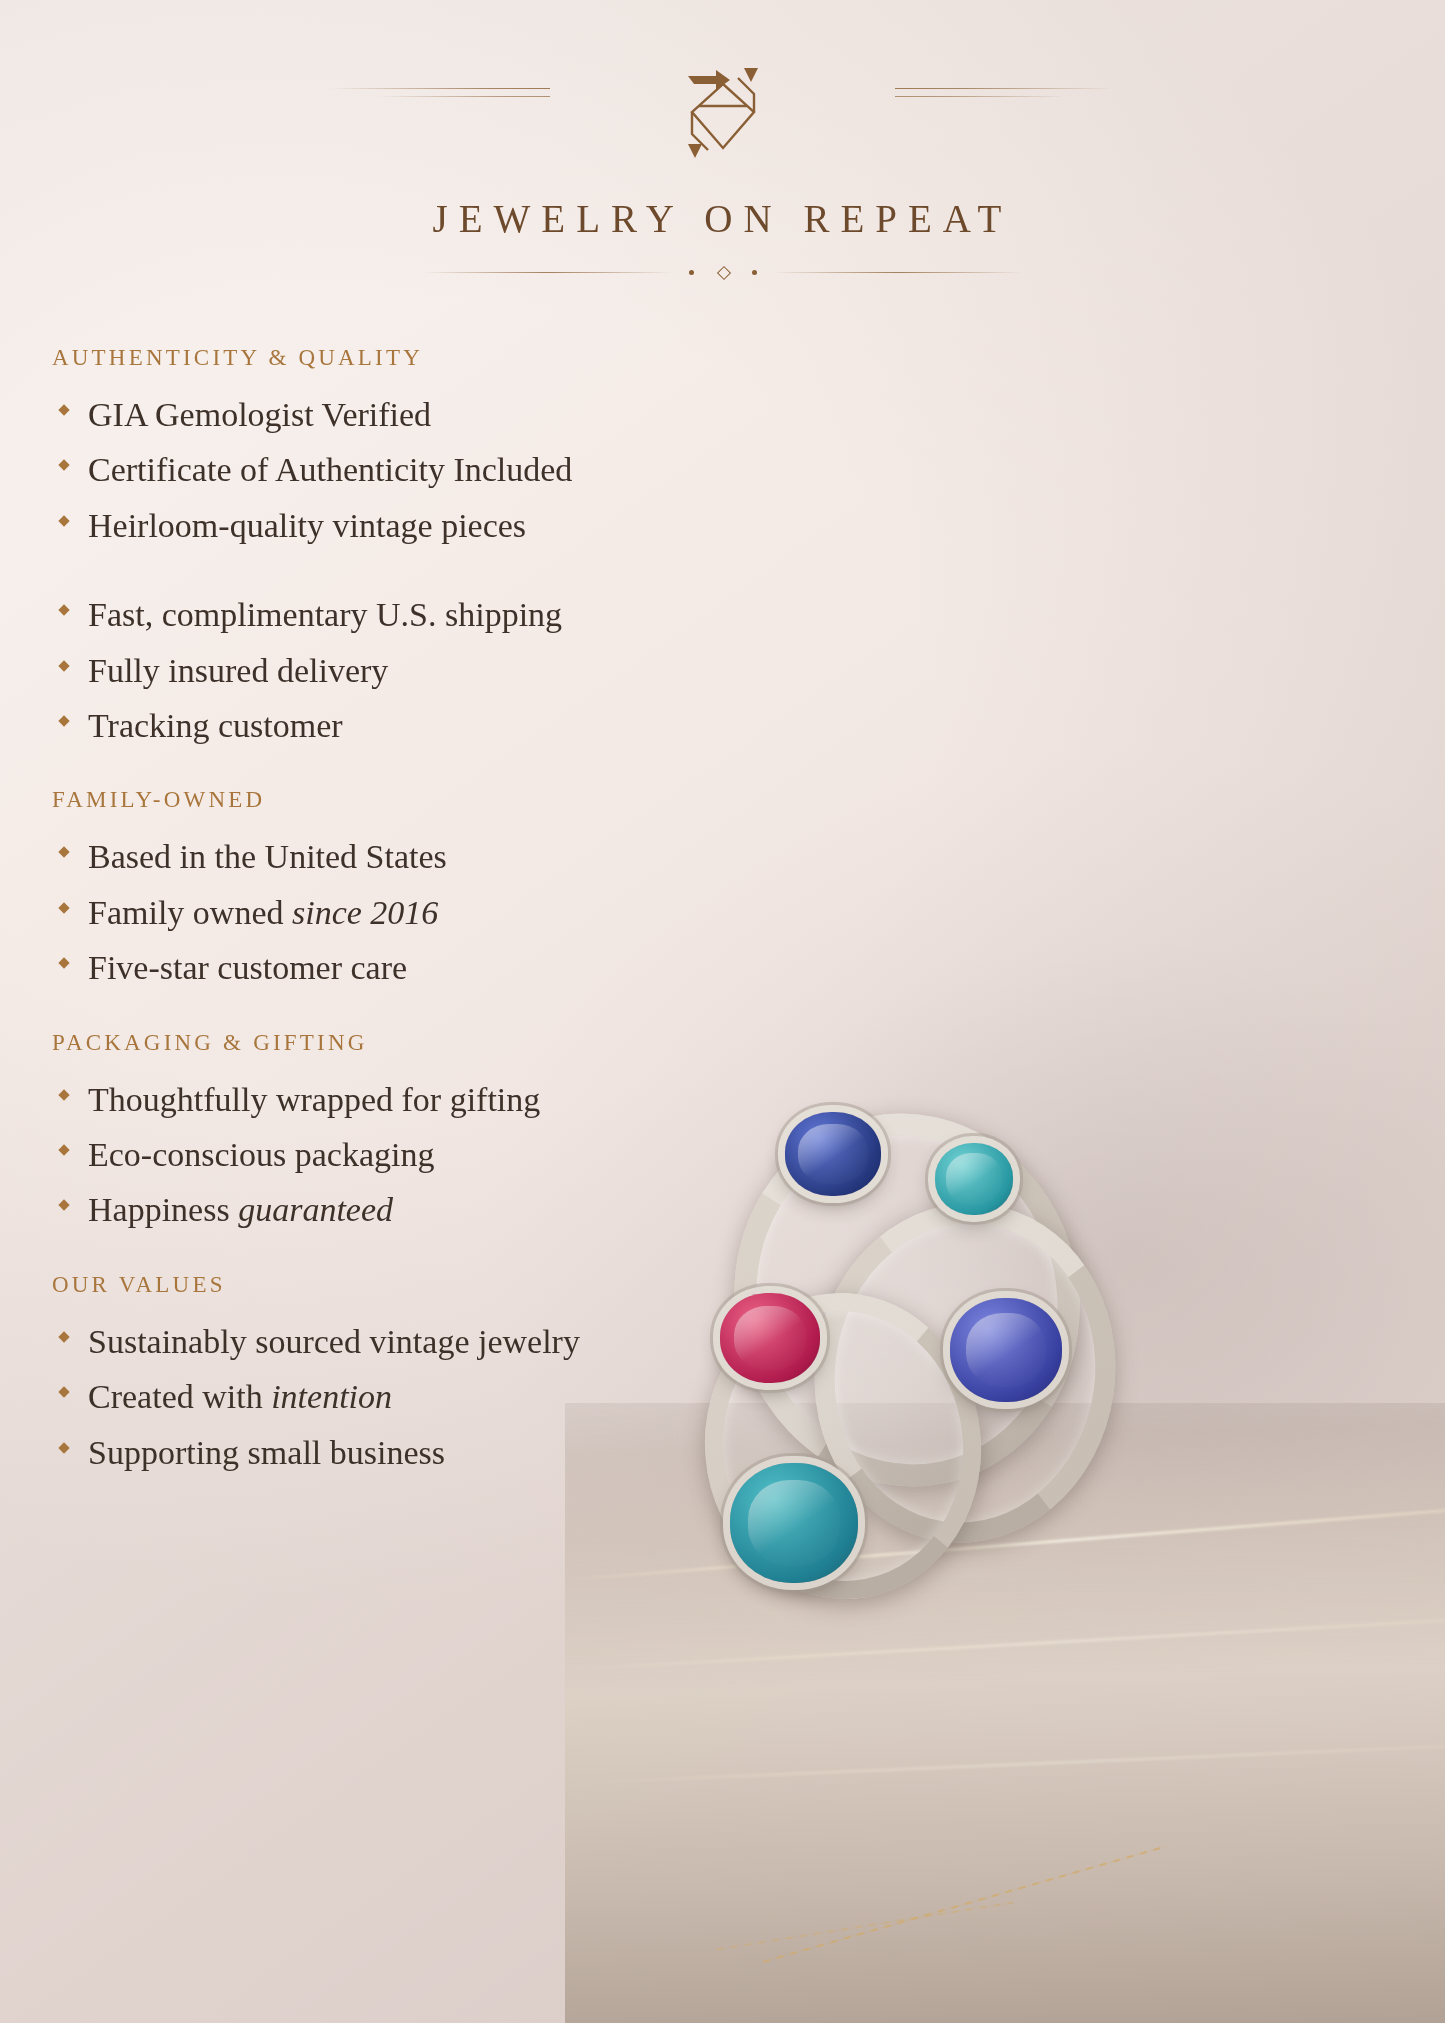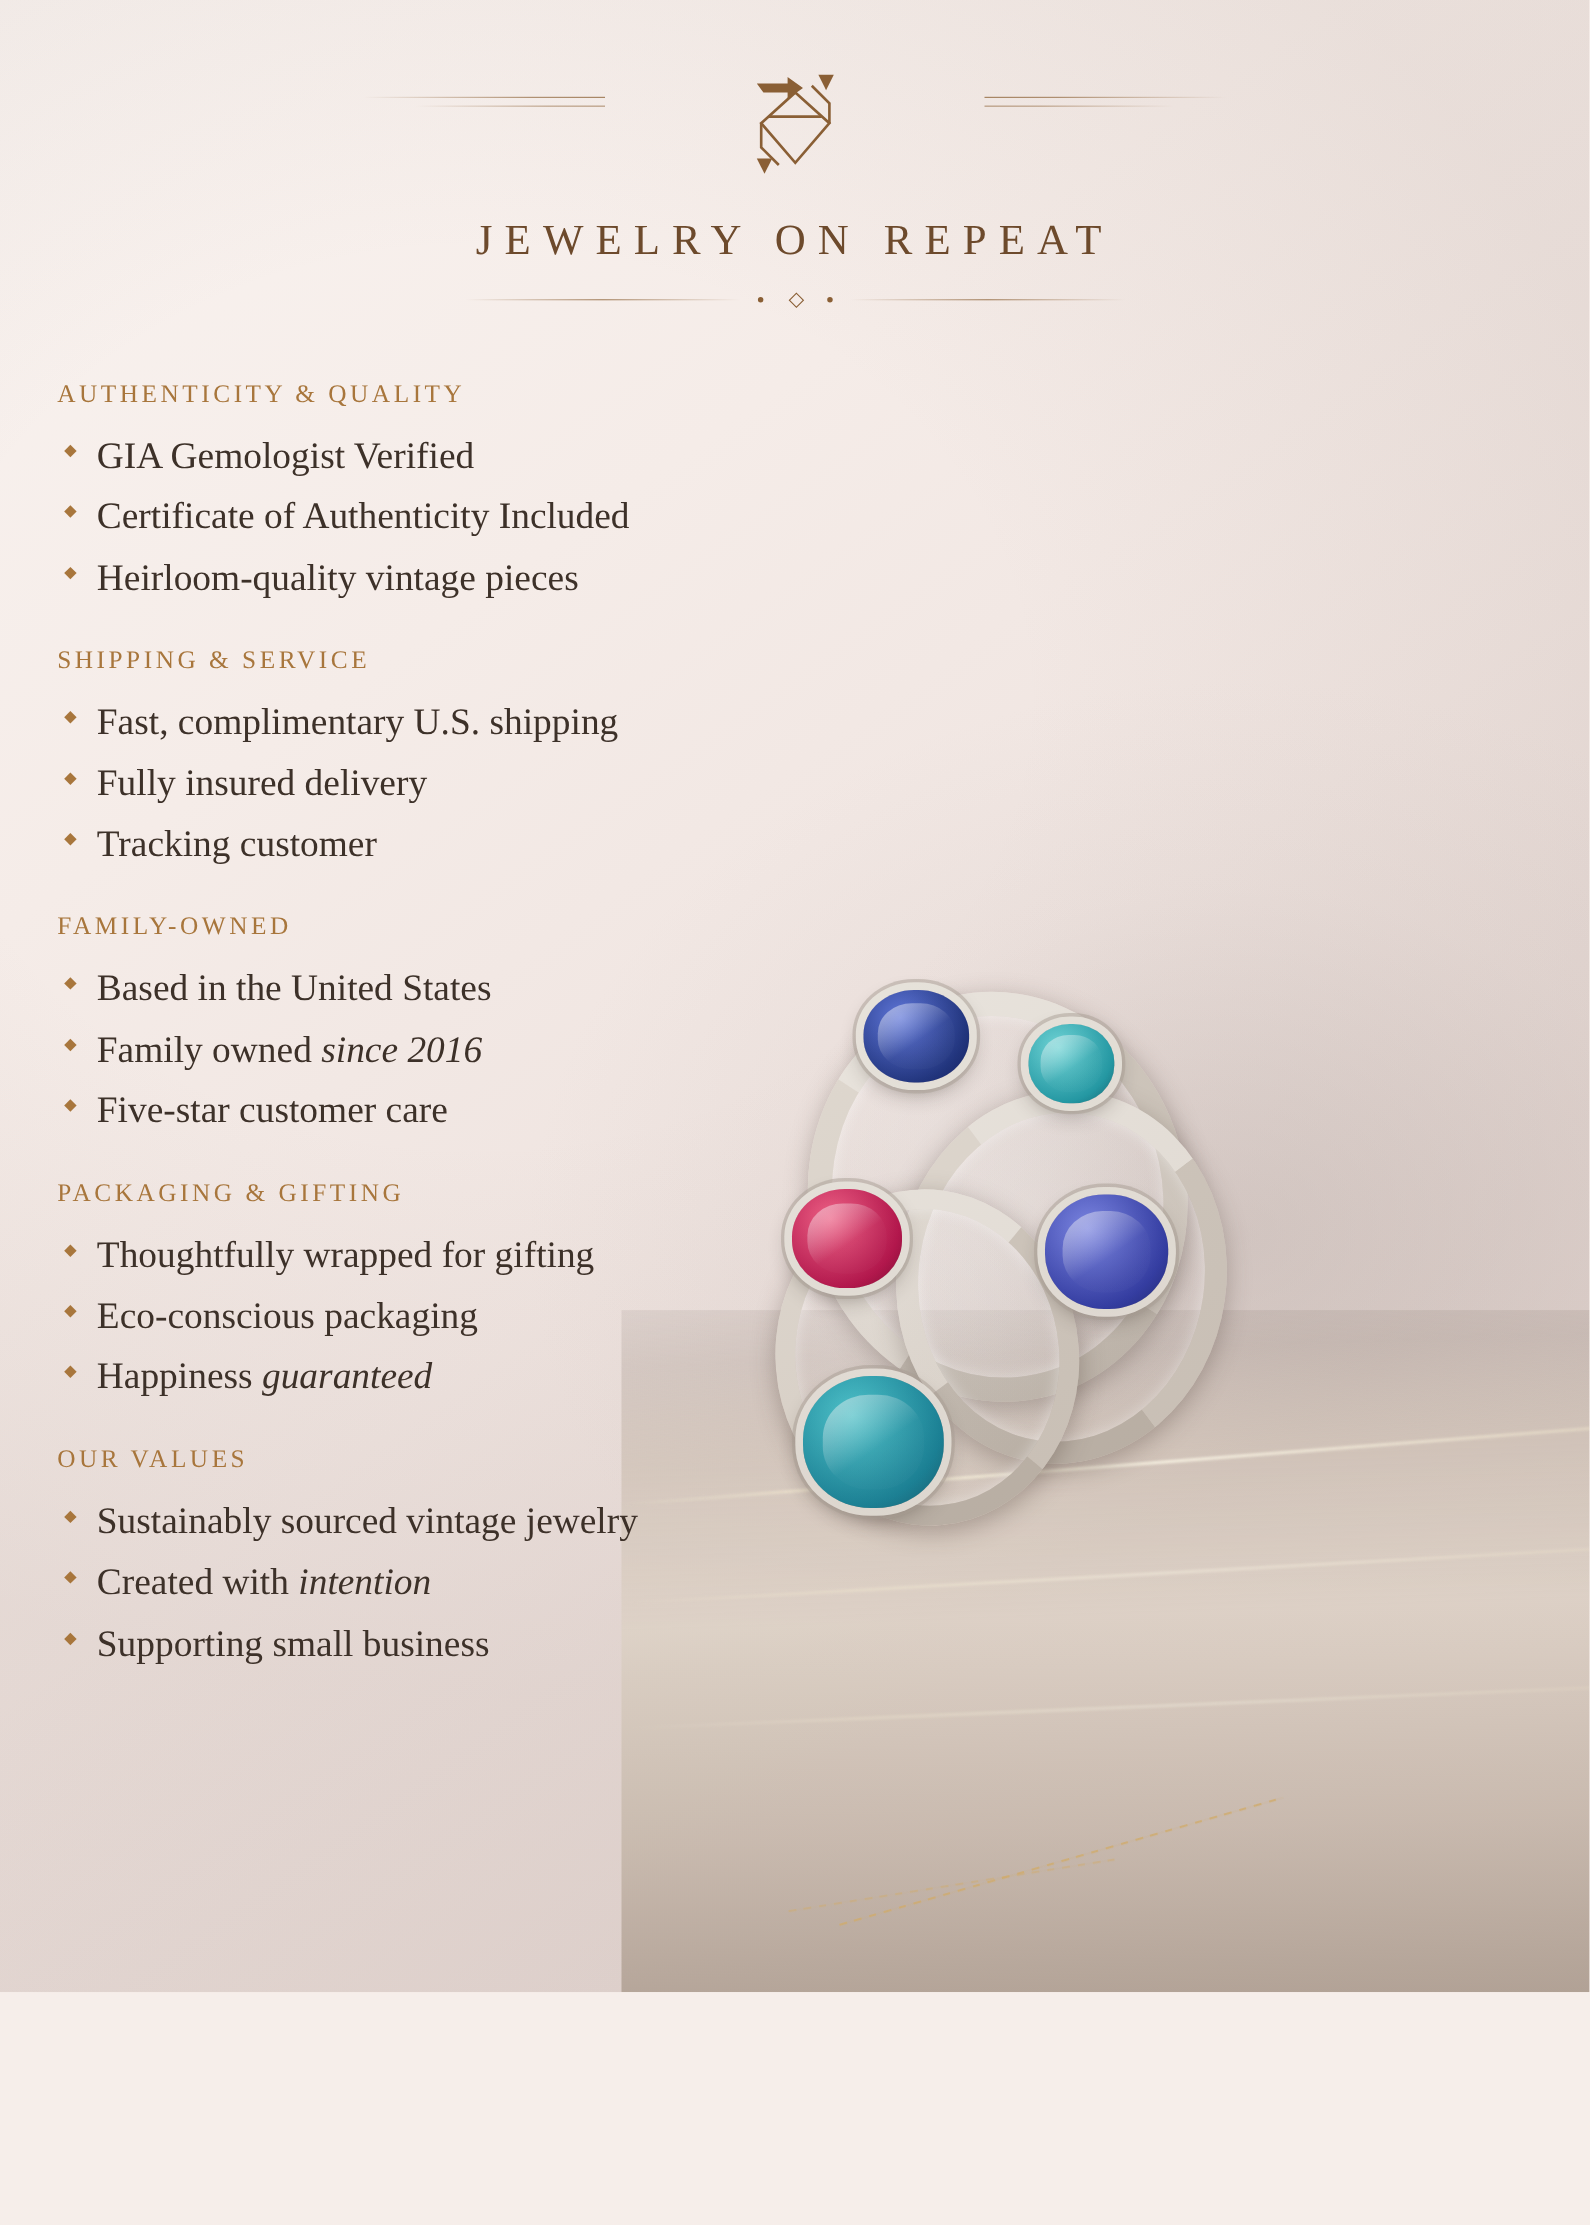--- a/index.html
+++ b/index.html
@@ -10,21 +10,21 @@
     width: 1445px;
     height: 2023px;
     overflow: hidden;
     font-family: "Liberation Serif", serif;
     background: #f6eeea;
   }
 
   .page {
     position: relative;
     width: 1445px;
-    height: 1811px;
+    height: 2023px;
     background:
       radial-gradient(ellipse 900px 700px at 78% 62%, rgba(198,186,182,0.55) 0%, rgba(214,203,199,0.18) 45%, rgba(246,238,234,0) 72%),
       linear-gradient(145deg, #f9f3f0 0%, #f5ece8 30%, #efe4e0 55%, #e7dad6 78%, #ded0cb 100%);
     overflow: hidden;
   }
 
   
   .photo {
     position: absolute;
     right: 0;
@@ -300,21 +300,20 @@
     <div class="section">
       <div class="section-title">AUTHENTICITY &amp; QUALITY</div>
       <ul class="items">
         <li><span class="bullet"></span><span>GIA Gemologist Verified</span><em></em></li>
         <li><span class="bullet"></span><span>Certificate of Authenticity Included</span><em></em></li>
         <li><span class="bullet"></span><span>Heirloom-quality vintage pieces</span><em></em></li>
       </ul>
     </div>
 
     <div class="section">
-      <div class="section-title">SHIPPING &amp; SERVICE</div>
       <ul class="items">
         <li><span class="bullet"></span><span>Fast, complimentary U.S. shipping</span><em></em></li>
         <li><span class="bullet"></span><span>Fully insured delivery</span><em></em></li>
         <li><span class="bullet"></span><span>Tracking customer</span><em></em></li>
       </ul>
     </div>
 
     <div class="section">
       <div class="section-title">FAMILY-OWNED</div>
       <ul class="items">

